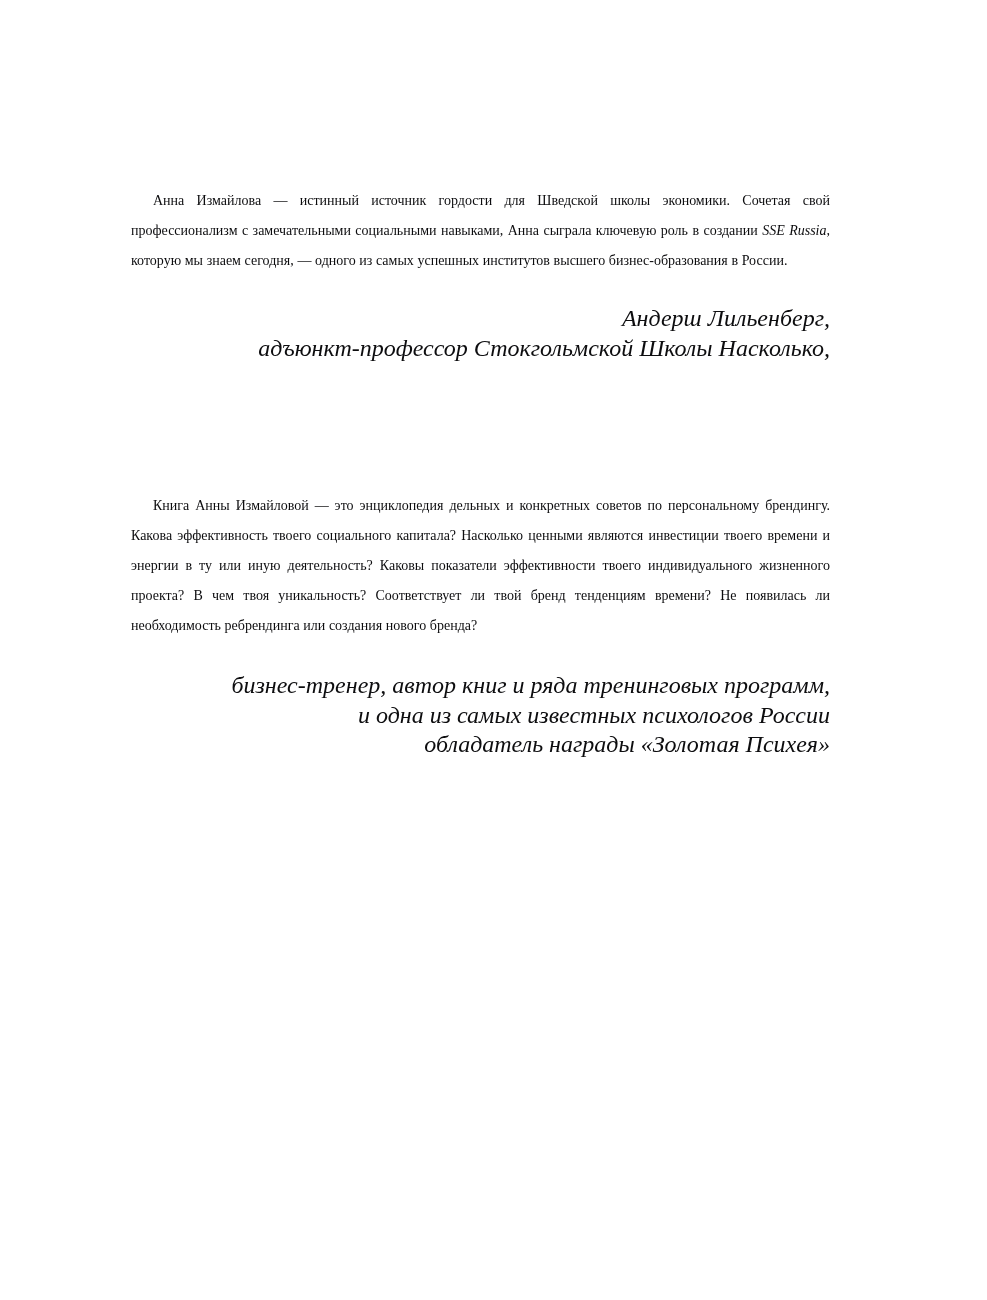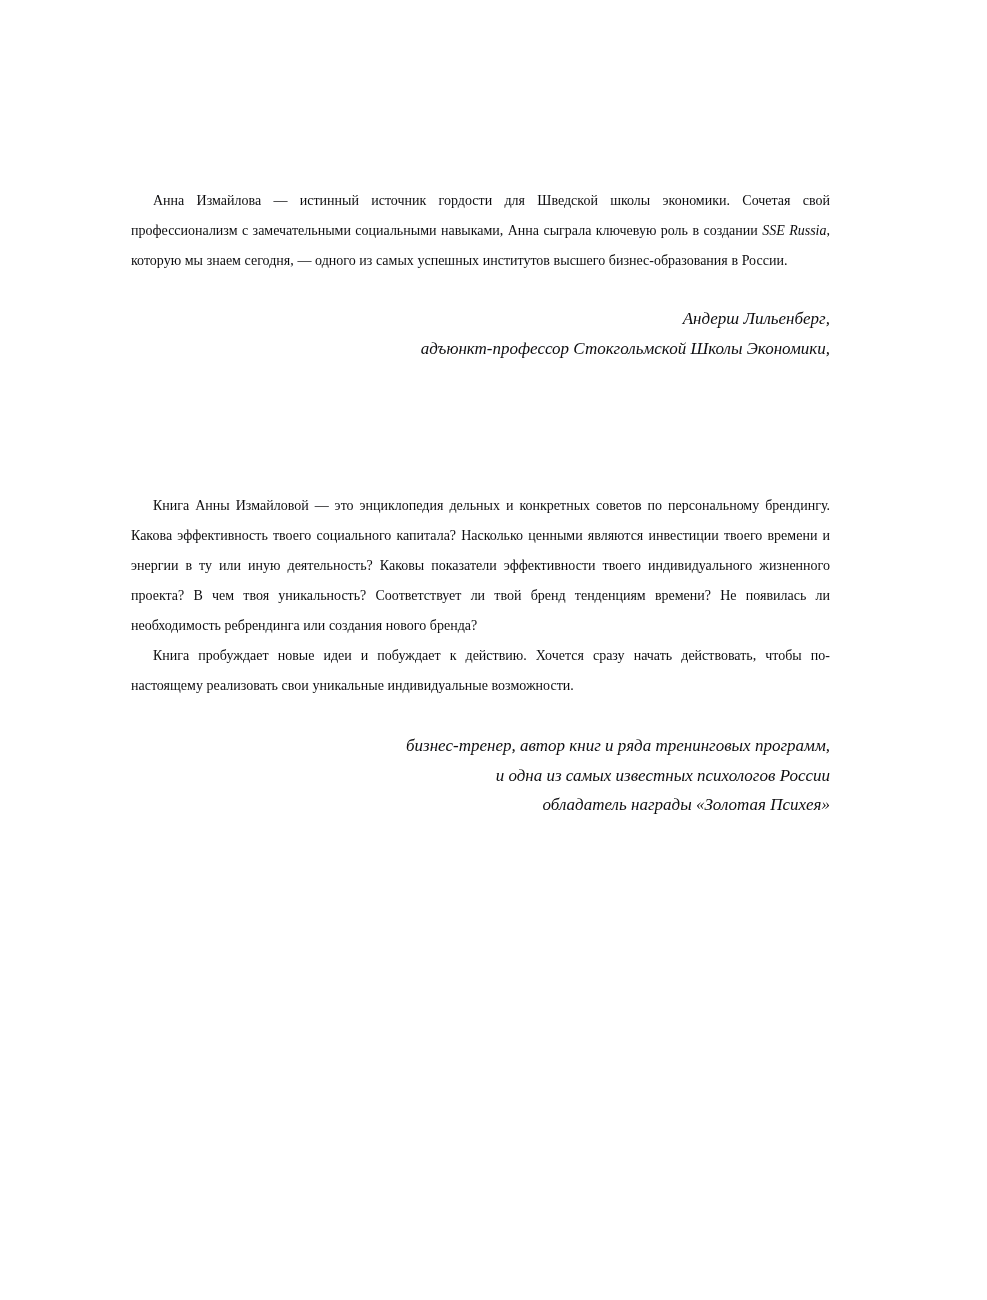--- a/index.html
+++ b/index.html
@@ -48,21 +48,21 @@
   }
 
   .ital {
     font-style: italic;
   }
 
   
   .attrib {
     margin: 0;
     font-style: italic;
-    font-size: 17px;
+    font-size: 24px;
     line-height: 29.5px;
     text-align: right;
     text-indent: 0;
   }
   .attrib-line {
     display: block;
     white-space: nowrap;
   }
 
   
@@ -77,31 +77,30 @@
   <div class="column">
 
     <div class="block">
 
       <p class="body-para last-line-left">Анна Измайлова — истинный источник гордости для Шведской школы экономики. Сочетая свой профессионализм с замечательными социальными навыками, Анна сыграла ключевую роль в создании <span class="ital">SSE Russia</span>, которую мы знаем сегодня, — одного из самых успешных институтов высшего бизнес-образования в России.</p>
 
       <div class="gap-attrib-top"></div>
 
       <p class="attrib">
           <span class="attrib-line">Андерш Лильенберг,</span>
-          <span class="attrib-line">адъюнкт-профессор Стокгольмской Школы Экономики,</span>
+          <span class="attrib-line">адъюнкт-профессор Стокгольмской Школы Насколько,</span>
         </p>
     </div>
 
     <div class="gap-section"></div>
 
     <div class="block">
 
       <p class="body-para last-line-left">Книга Анны Измайловой — это энциклопедия дельных и конкретных советов по персональному брендингу. Какова эффективность твоего социального капитала? Насколько ценными являются инвестиции твоего времени и энергии в ту или иную деятельность? Каковы показатели эффективности твоего индивидуального жизненного проекта? В чем твоя уникальность? Соответствует ли твой бренд тенденциям времени? Не появилась ли необходимость ребрендинга или создания нового бренда?</p>
 
-      <p class="body-para last-line-left">Книга пробуждает новые идеи и побуждает к действию. Хочется сразу начать действовать, чтобы по-настоящему реализовать свои уникальные индивидуальные возможности.</p>
 
       <div class="gap-attrib-top2"></div>
 
       <p class="attrib">
           <span class="attrib-line">бизнес-тренер, автор книг и ряда тренинговых программ,</span>
           <span class="attrib-line">и одна из самых известных психологов России</span>
           <span class="attrib-line">обладатель награды «Золотая Психея»</span>
         </p>
     </div>
 

